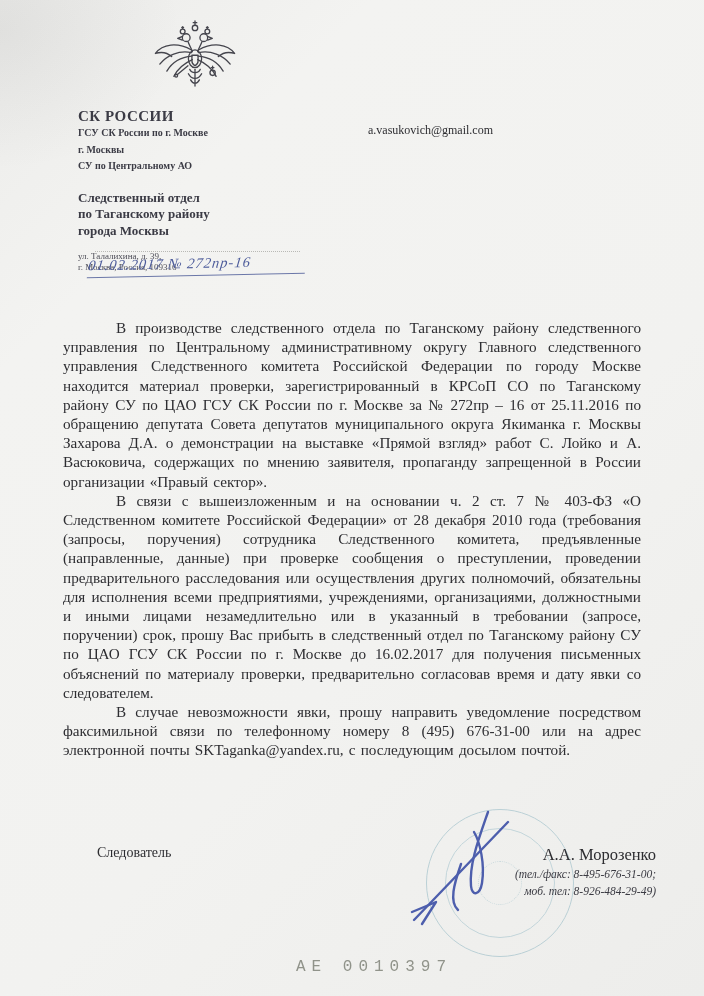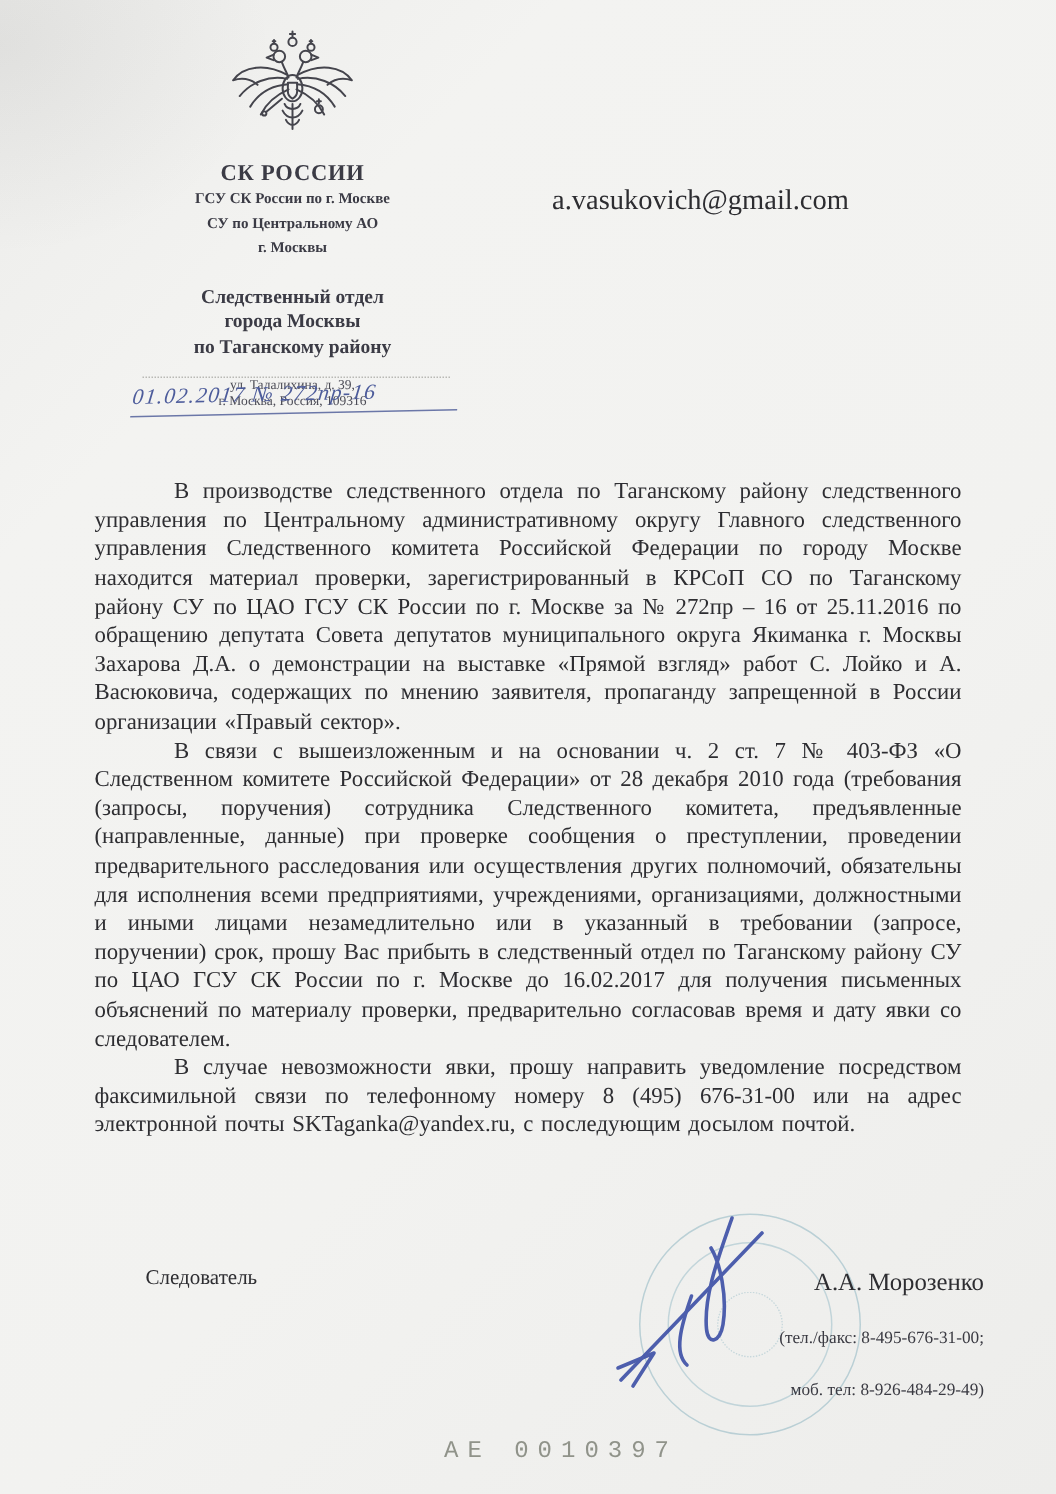--- a/index.html
+++ b/index.html
@@ -11,52 +11,52 @@
     font-family:"Liberation Serif",serif;
     color:#2d2d31;
     overflow:hidden;
   }
   .page::before{
     content:"";position:absolute;inset:0;pointer-events:none;
     background:radial-gradient(260px 200px at 0% 3%,rgba(60,60,60,.07),rgba(0,0,0,0) 70%);
   }
 
   
-  .letterhead{position:absolute;left:78px;top:20px;width:234px;text-align:center;color:#3b3b45;}
+  .letterhead{position:absolute;left:78px;top:20px;width:234px;text-align:left;color:#3b3b45;}
   .crest{display:block;margin:0 auto;}
   .org-line-0{font-weight:bold;font-size:15px;letter-spacing:.5px;margin-top:14px;}
   .org-line{font-weight:bold;font-size:10px;line-height:16.5px;}
   .dept{margin-top:15px;}
   .dept-line{font-weight:bold;font-size:13px;line-height:16.5px;}
   .addr{margin-top:12px;color:#4c4c56;}
   .addr-line{font-size:9px;line-height:11px;}
   .ref-line{
     position:absolute;left:88px;top:255px;width:218px;
     font-style:italic;font-size:14.5px;color:#4d5c9b;
     border-bottom:1px solid #6b77a8;
     transform:rotate(-1.2deg) skewX(-8deg);
     letter-spacing:1px;white-space:nowrap;padding-bottom:3px;text-align:left;
   }
   .ref-rule{position:absolute;left:95px;top:251px;width:205px;border-top:1px dotted #b9b9b5;}
 
   
   .recipient{position:absolute;left:368px;top:98px;}
   .recipient-name{font-size:16.5px;}
-  .recipient-email{font-size:19px;margin-top:25px;}
+  .recipient-email{font-size:12px;margin-top:25px;}
 
   
   .body-text{position:absolute;left:63px;top:318px;width:578px;font-size:15.2px;line-height:19.2px;text-align:justify;word-spacing:.09em;}
   .body-text p{margin:0;text-indent:53px;}
   .u{text-underline-offset:2px;}
 
   
   .sig-role{position:absolute;left:97px;top:845px;font-size:14px;z-index:3;}
   .sig-name-block{position:absolute;right:48px;top:845px;text-align:right;z-index:3;}
   .sig-name{font-size:16.5px;}
-  .sig-phone{font-size:11.5px;line-height:15px;color:#3a3a42;margin-top:20px;}
+  .sig-phone{font-style:italic;font-size:11.5px;line-height:15px;color:#3a3a42;margin-top:2px;}
 
   .stamp{position:absolute;left:426px;top:809px;width:148px;height:148px;z-index:1;opacity:.55;}
   .stamp .c1,.stamp .c2,.stamp .c3{position:absolute;border-radius:50%;border:1.4px solid #8fb6c2;}
   .stamp .c1{inset:0;}
   .stamp .c2{inset:19px;border-color:#9dbfca;}
   .stamp .c3{inset:52px;border-style:dotted;border-color:#a7c5ce;}
   .signature-svg{position:absolute;left:408px;top:806px;z-index:2;}
 
   
   .serial{
@@ -106,27 +106,27 @@
       <path d="M50 56 v19"></path>
 
       <path d="M42 52 L30 62"></path>
         <circle cx="28.6" cy="63.2" r="1.6"></circle>
       <circle cx="70" cy="60" r="3"></circle>
         <path d="M70 55.5 v-3 M68.5 54 h3"></path>
     </svg>
 
     <div class="org-line-0">СК РОССИИ</div>
     <div class="org-line">ГСУ СК России по г. Москве</div>
+    <div class="org-line">г. Москвы</div>
     <div class="org-line">СУ по Центральному АО</div>
-    <div class="org-line">г. Москвы</div>
 
     <div class="dept">
       <div class="dept-line">Следственный отдел</div>
+      <div class="dept-line">по Таганскому району</div>
       <div class="dept-line">города Москвы</div>
-      <div class="dept-line">по Таганскому району</div>
     </div>
 
     <div class="addr">
       <div class="addr-line">ул. Талалихина, д. 39,</div>
       <div class="addr-line">г. Москва, Россия, 109316</div>
     </div>
   </div>
 
   <div class="ref-rule"></div>
   <div class="ref-line">01.02.2017 № 272пр-16</div>

